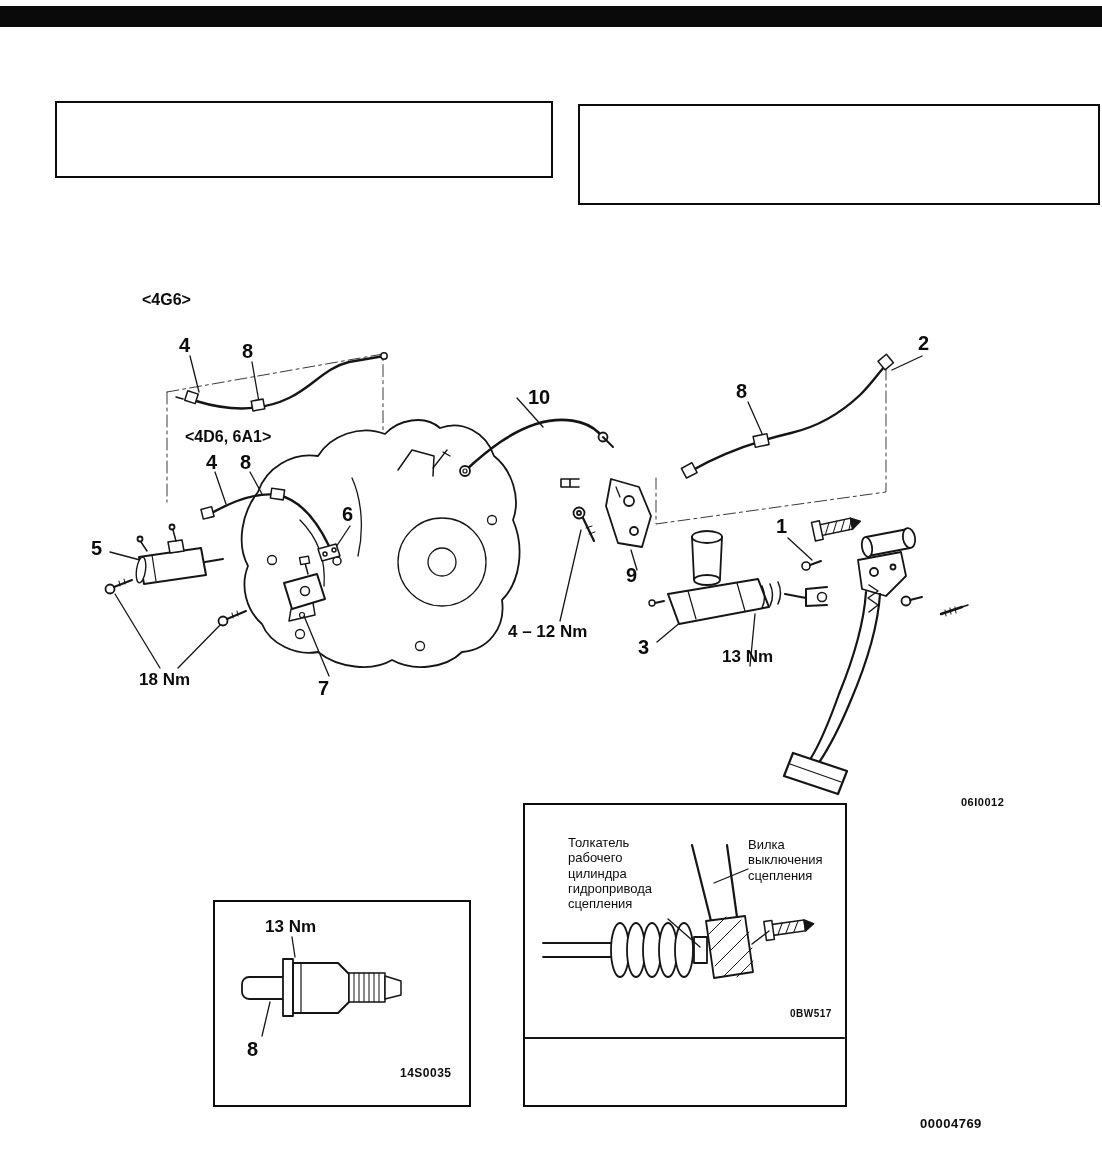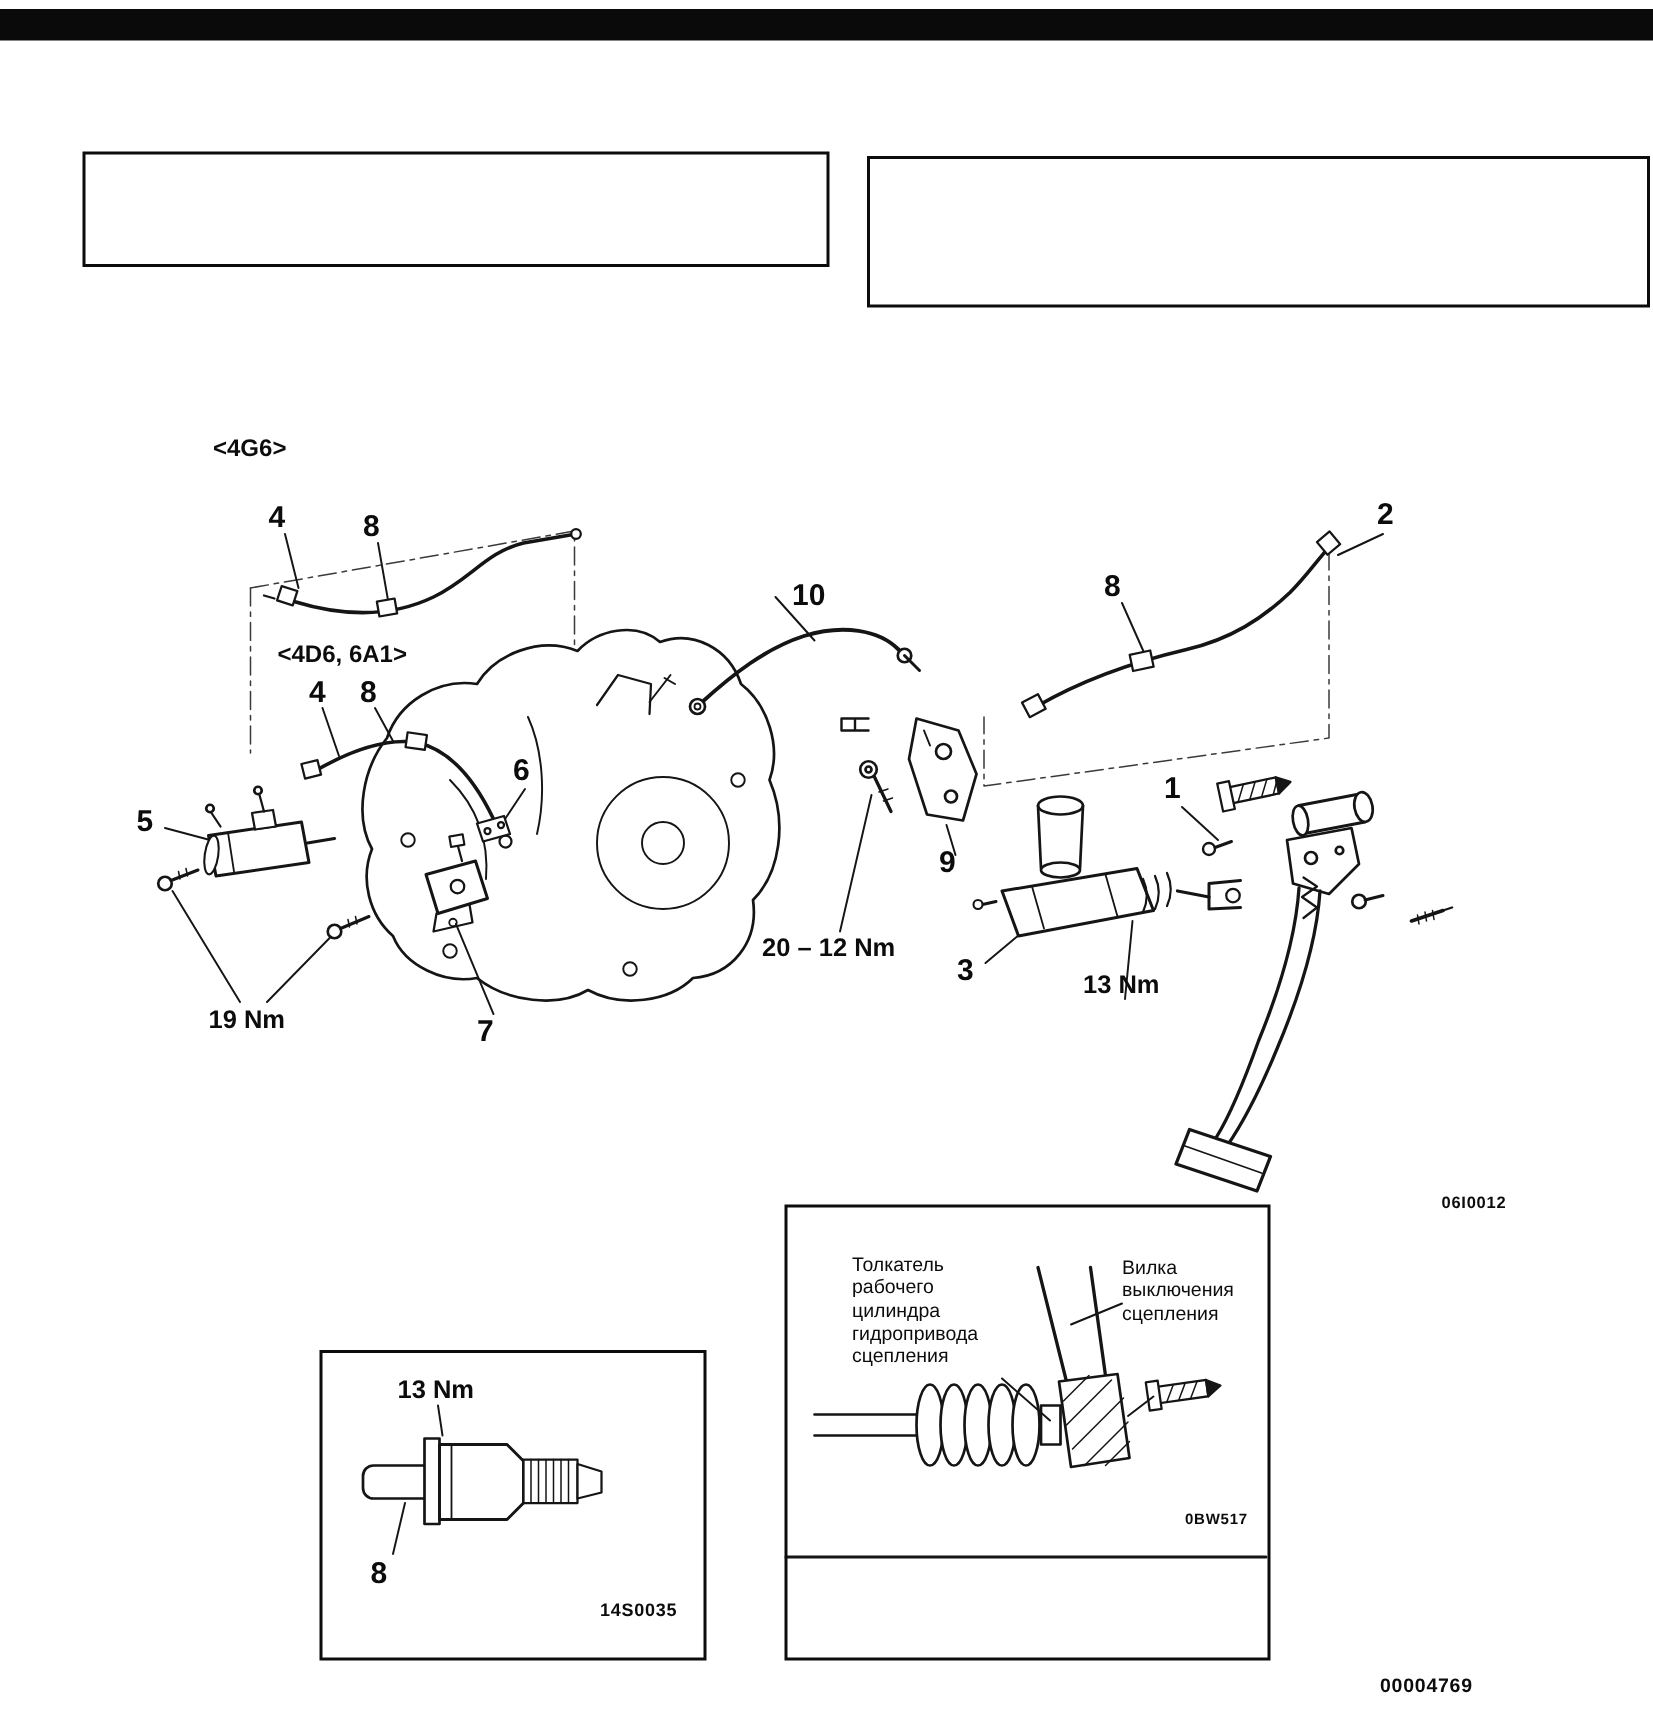--- a/index.html
+++ b/index.html
@@ -226,22 +226,22 @@
   <div class="callout sz20" style="left:736px; top:380px;">8</div>
   <div class="callout sz20" style="left:918px; top:332px;">2</div>
   <div class="callout sz16" style="left:185px; top:428px;">&lt;4D6, 6A1&gt;</div>
   <div class="callout sz20" style="left:206px; top:451px;">4</div>
   <div class="callout sz20" style="left:240px; top:451px;">8</div>
   <div class="callout sz20" style="left:342px; top:503px;">6</div>
   <div class="callout sz20" style="left:91px;  top:537px;">5</div>
   <div class="callout sz20" style="left:626px; top:564px;">9</div>
   <div class="callout sz20" style="left:776px; top:515px;">1</div>
   <div class="callout sz20" style="left:638px; top:636px;">3</div>
-  <div class="callout sz17" style="left:508px; top:622px;">20 – 12 Nm</div>
-  <div class="callout sz17" style="left:139px; top:670px;">19 Nm</div>
+  <div class="callout sz17" style="left:508px; top:622px;">4 – 12 Nm</div>
+  <div class="callout sz17" style="left:139px; top:670px;">18 Nm</div>
   <div class="callout sz20" style="left:318px; top:677px;">7</div>
   <div class="callout sz17" style="left:722px; top:647px;">13 Nm</div>
 
   <div class="code" style="left:913px; top:796px; font-size:11px;padding-left:48px;">06I0012</div>
 
   <div class="box" style="left:213px; top:900px; width:254px; height:203px;"></div>
   <div class="callout sz17" style="left:265px; top:917px;">13 Nm</div>
   <div class="callout sz20" style="left:247px; top:1038px;">8</div>
   <div class="code" style="left:400px; top:1066px; font-size:12px;">14S0035</div>
 

